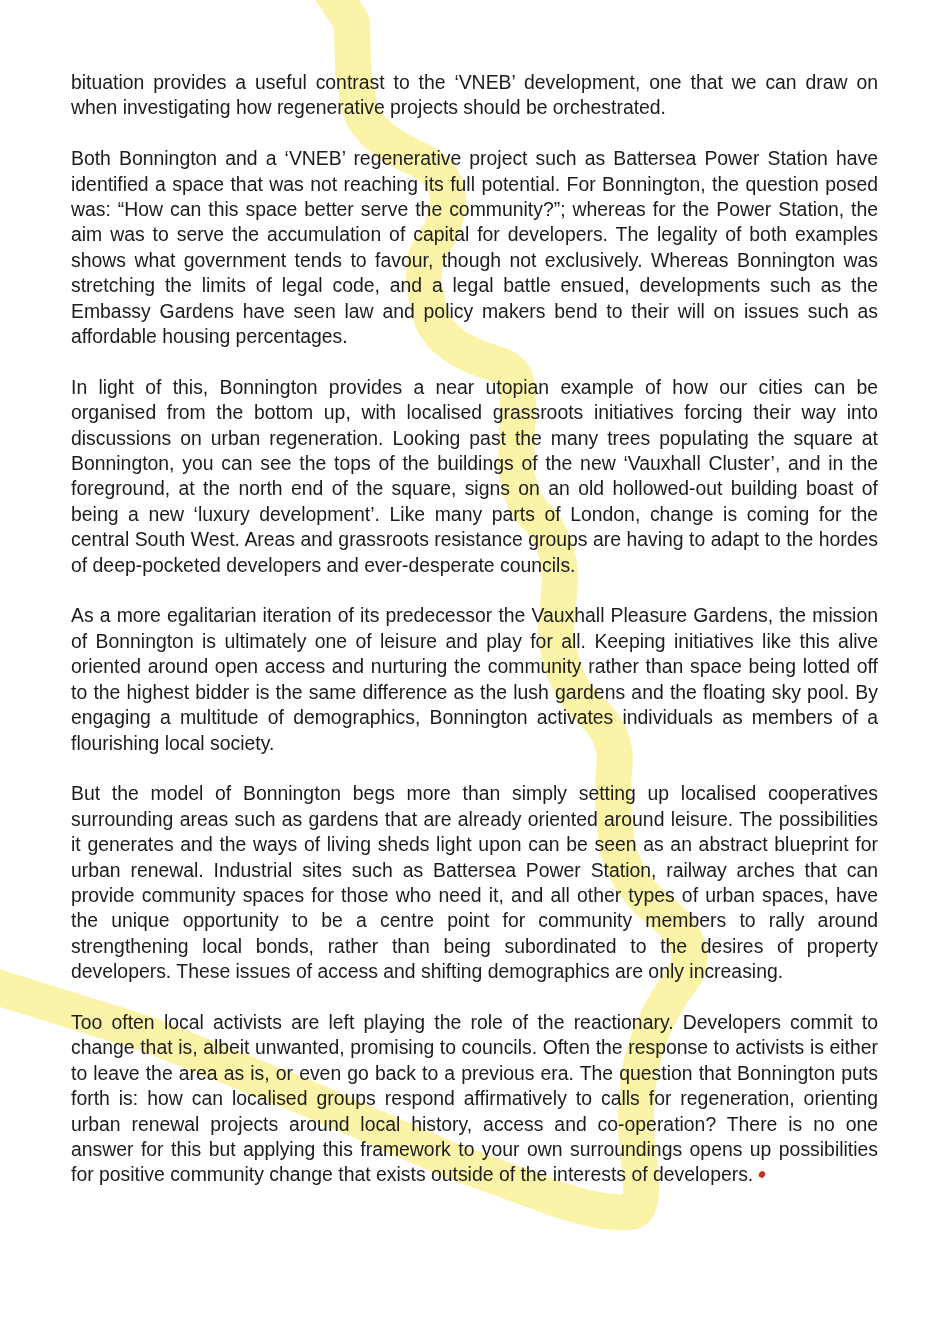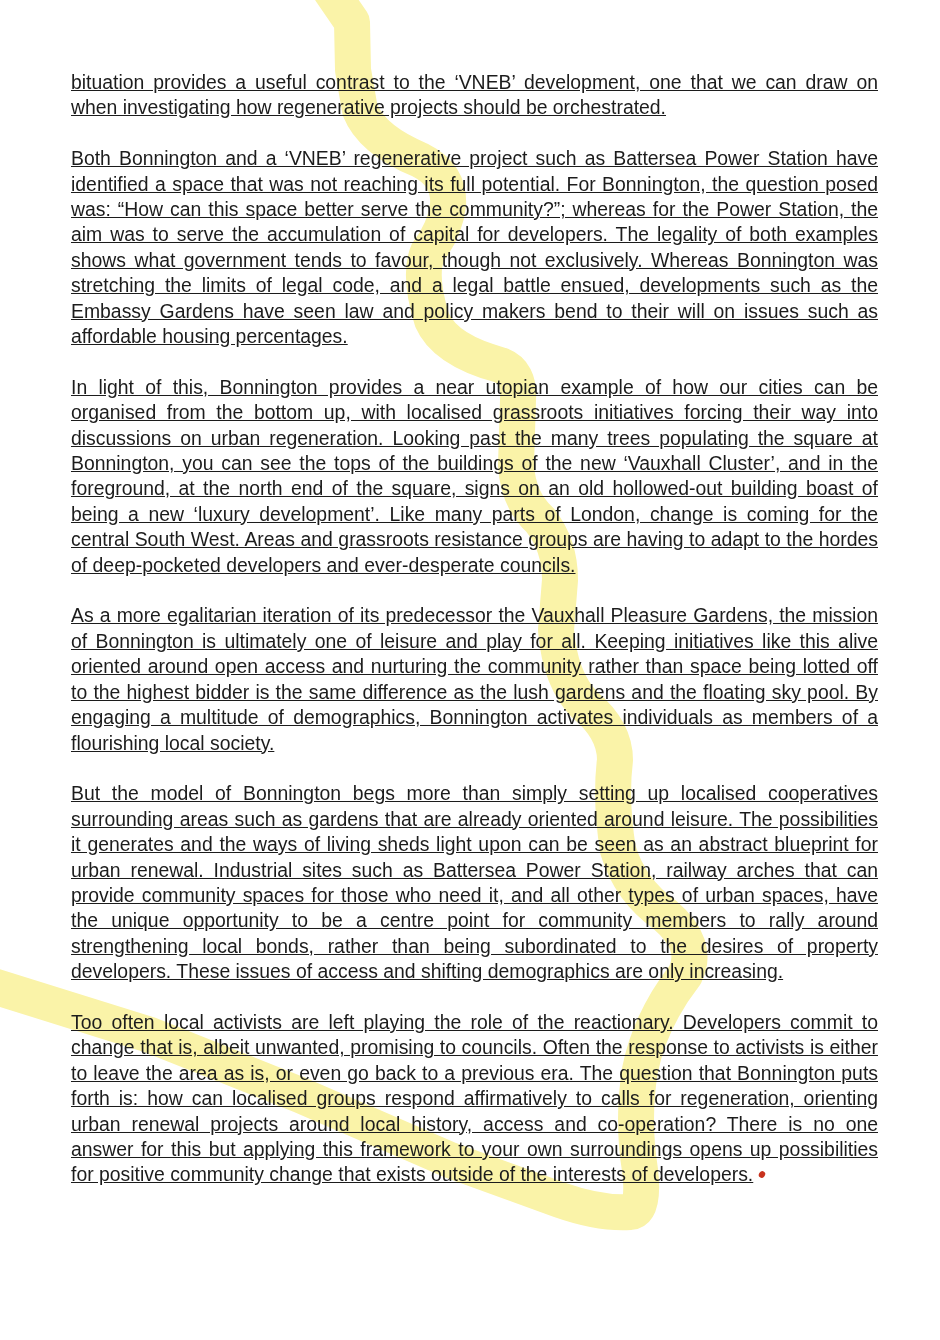--- a/index.html
+++ b/index.html
@@ -4,21 +4,21 @@
   <style>
     html, body { margin: 0; padding: 0; }
     body {
       width: 940px; height: 1340px; background: #ffffff; position: relative; overflow: hidden;
     }
     #decor { position: absolute; left: 0; top: 0; width: 940px; height: 1340px; z-index: 0; }
     .page {
       position: absolute; left: 71px; top: 70px; width: 807px; z-index: 1;
       font-family: "Liberation Sans", sans-serif;
       font-size: 19.4px; line-height: 25.4px; color: #1c1c1c;
-      text-align: justify; hyphens: manual; text-decoration: underline;
+      text-align: justify; hyphens: manual;
     }
     .page p { margin: 0 0 25.4px 0; }
     .end-mark {
       display: inline-block; width: 6px; height: 7px; border-radius: 50%;
       background: #c8321e; transform: rotate(35deg); margin-left: 6px; vertical-align: 3px;
     }
   </style>
 </head>
 <body>
 

